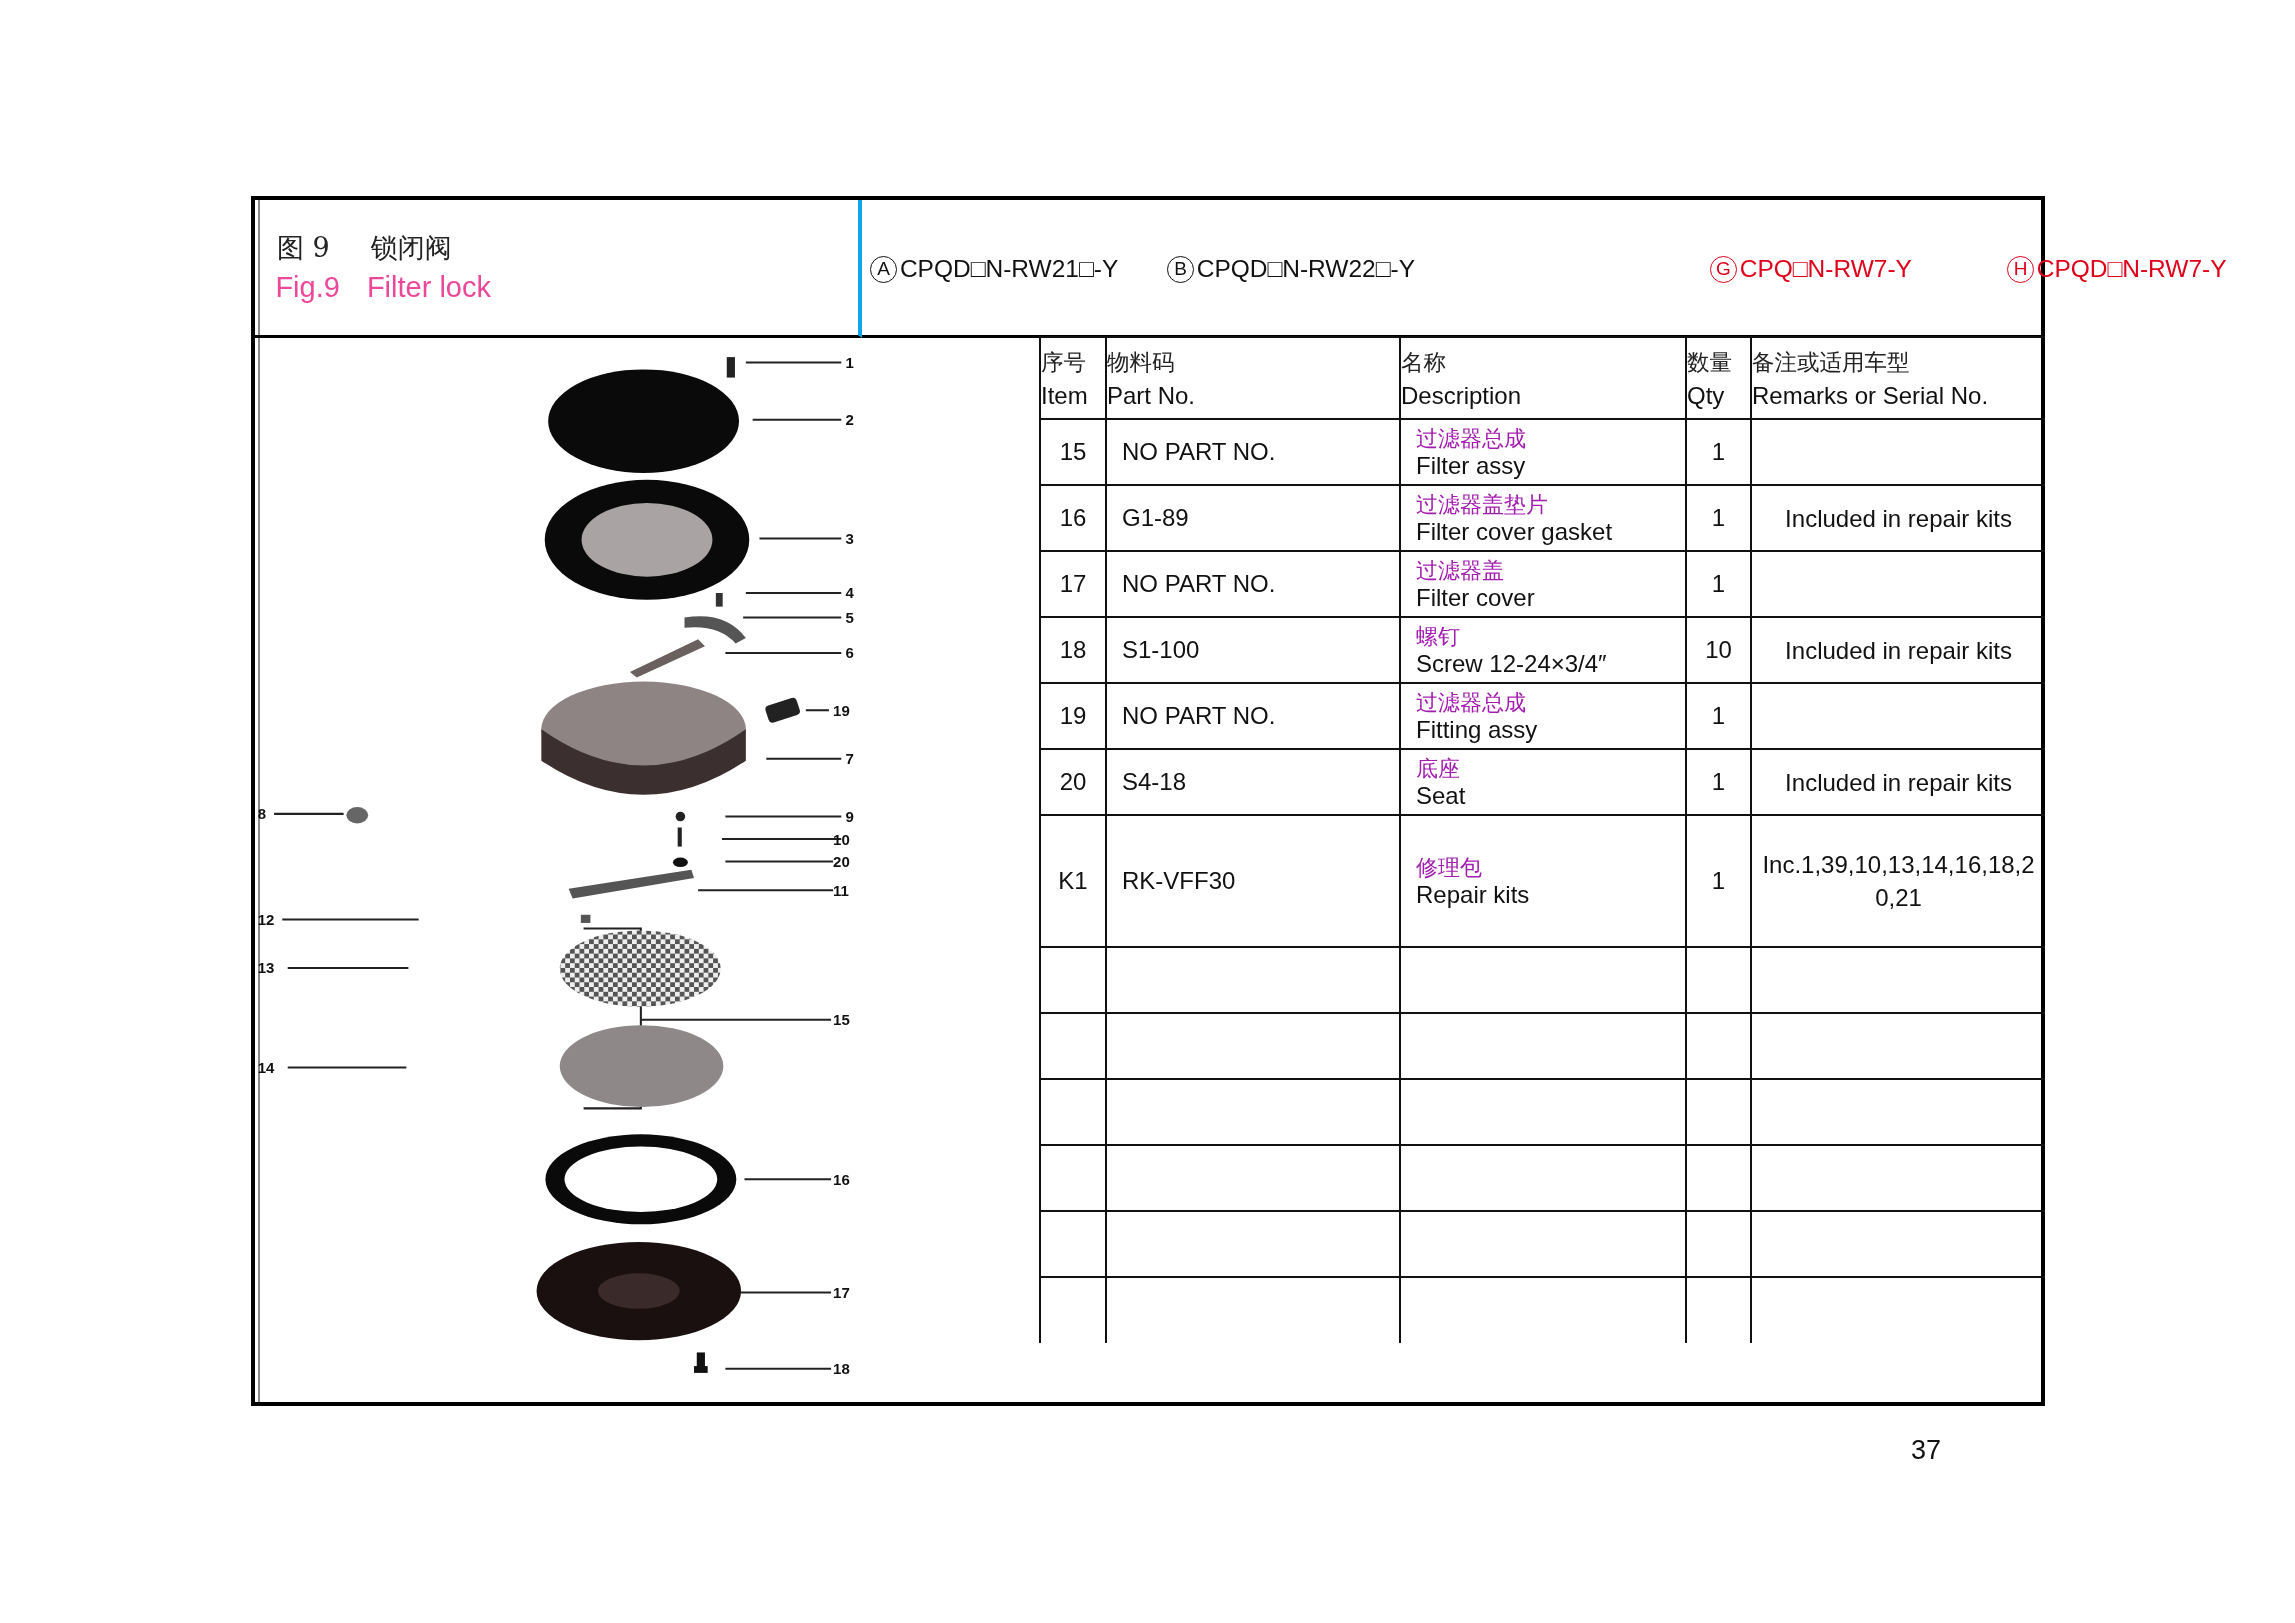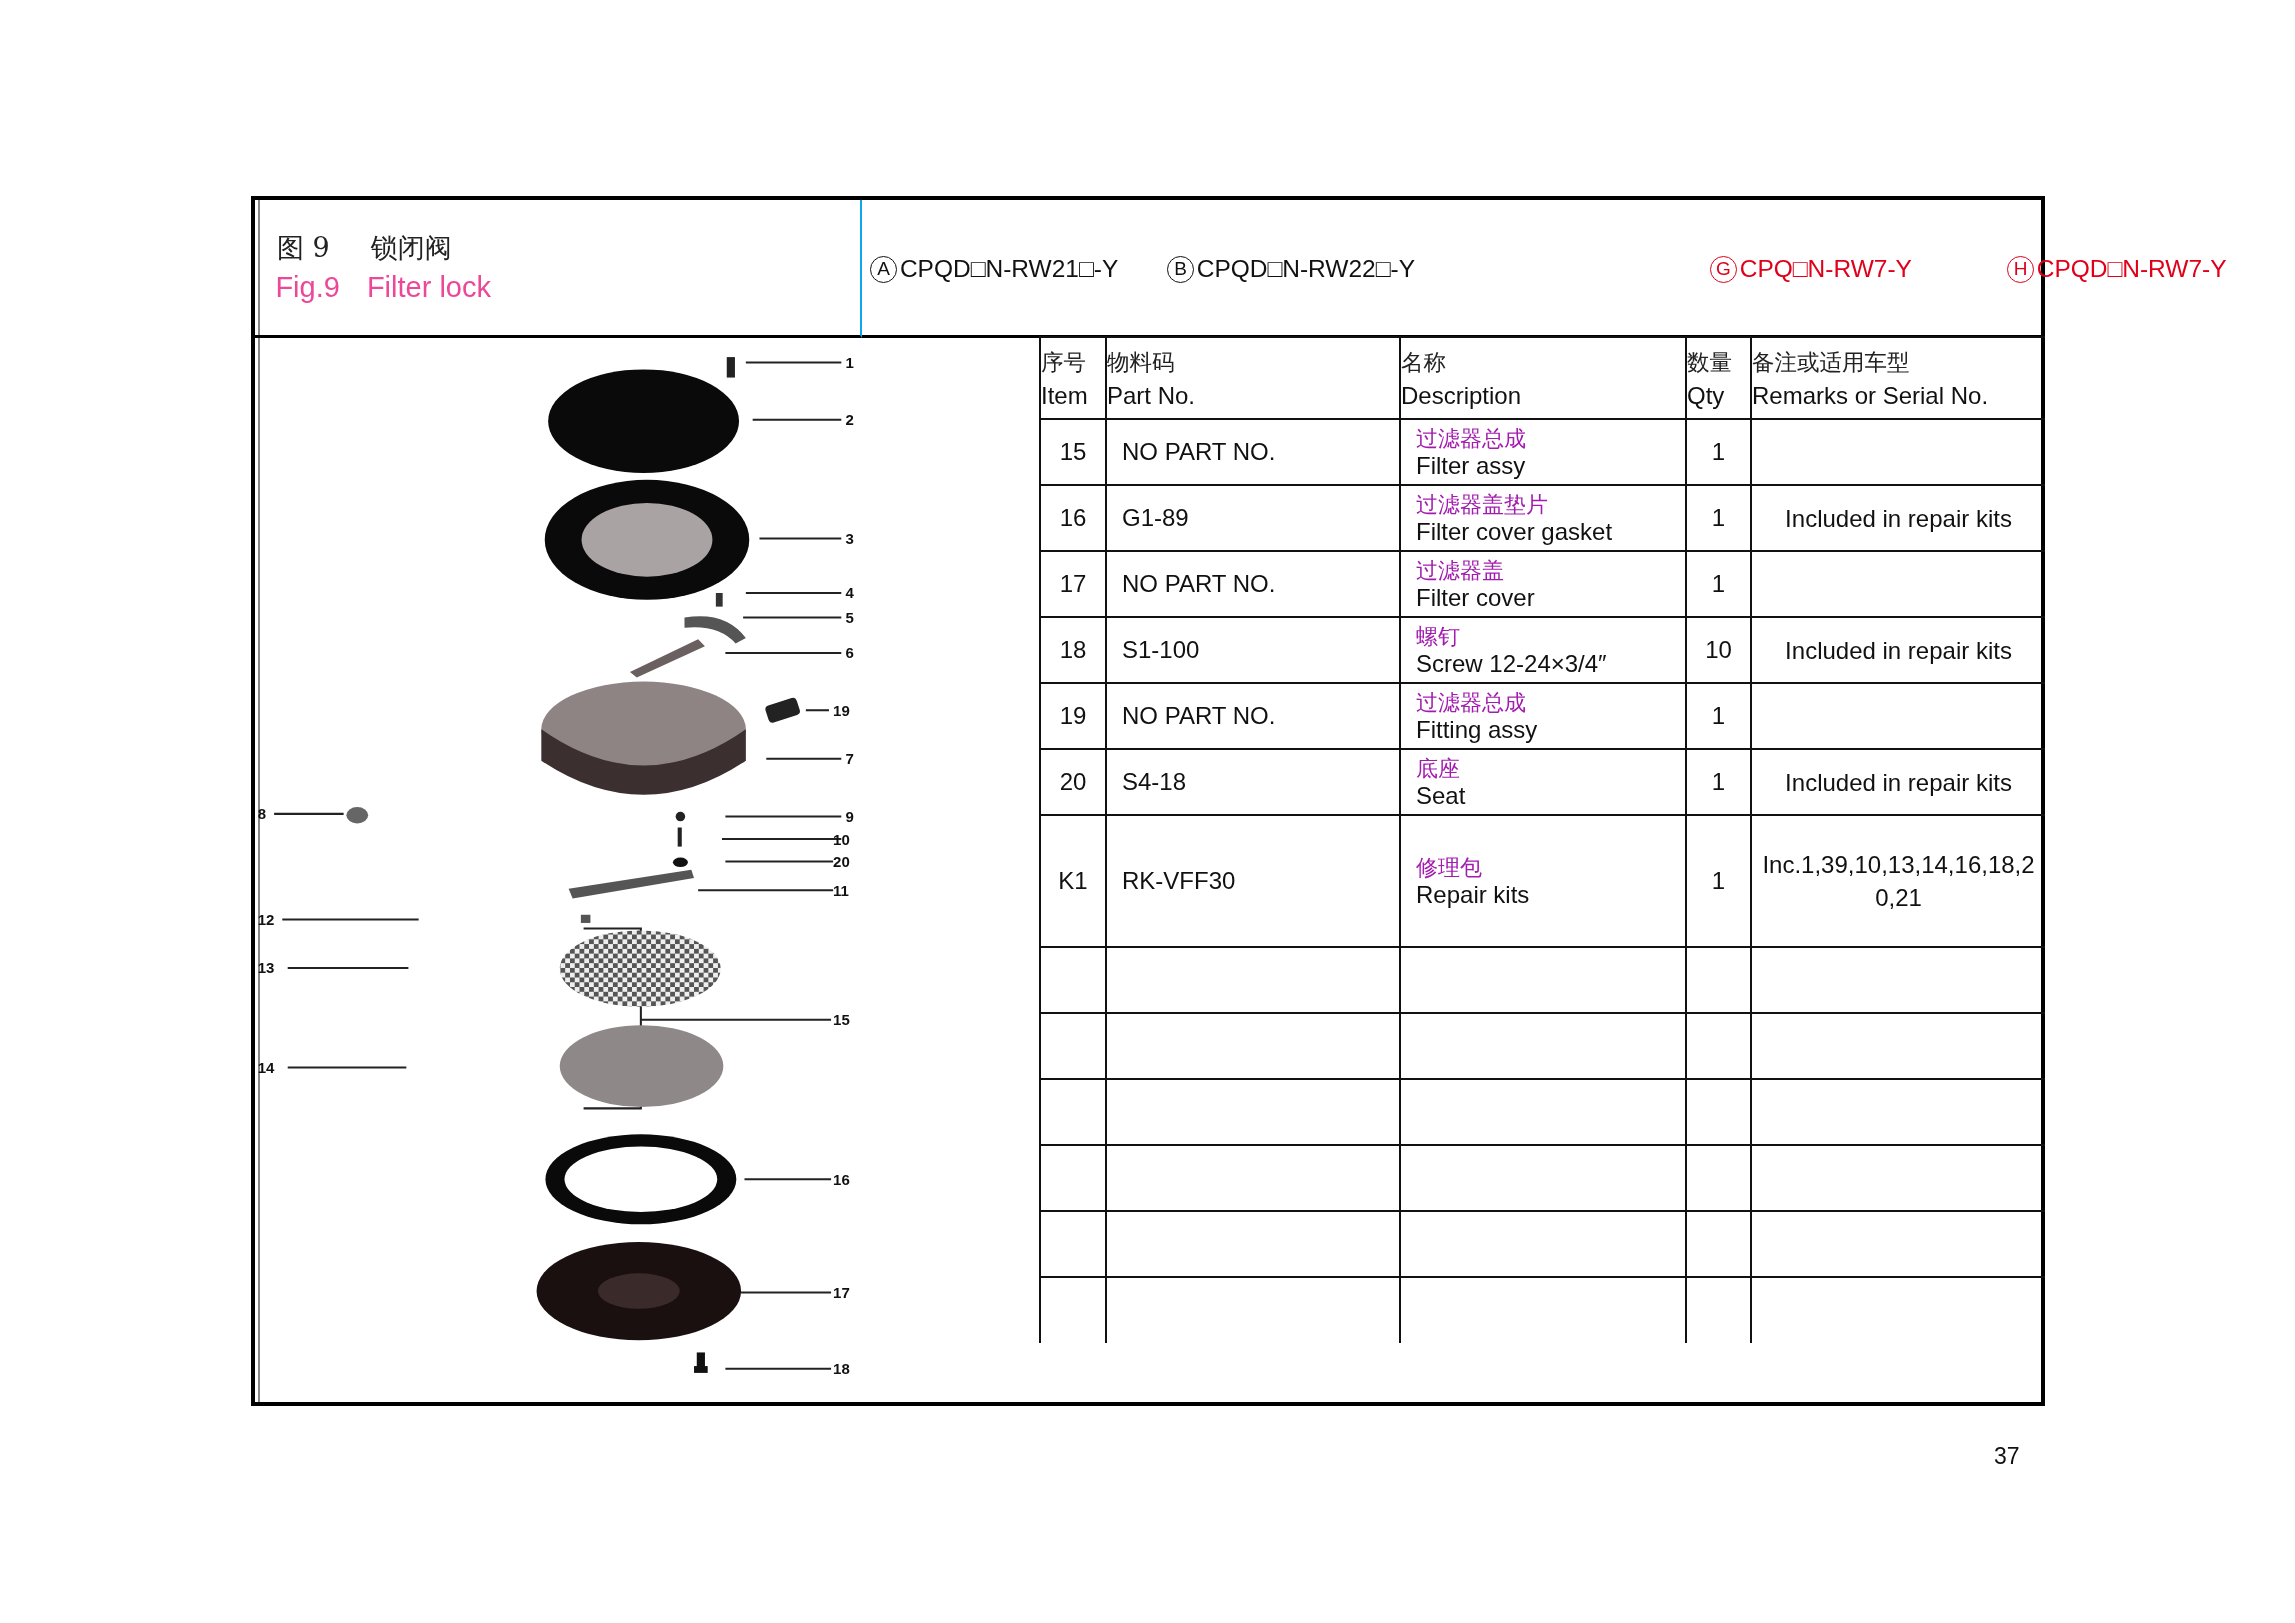--- a/index.html
+++ b/index.html
@@ -2,21 +2,21 @@
 <html style="font-size:11px"><head>
 <meta charset="utf-8">
 <style>
   html, body { margin: 0; padding: 0; background: #ffffff; }
   body { width: 2295px; height: 1623px; position: relative; overflow: hidden;
          font-family: "Liberation Sans", "DejaVu Sans", sans-serif; color: #111; }
   .frame { position: absolute; left: 251px; top: 196px; width: 1794px; height: 1210px;
            border: 4.1px solid #000; box-sizing: border-box; }
   .frame::before { content: ""; position: absolute; left: 2.7px; top: 0; bottom: 0; width: 2.7px; background: #888; }
   .title-cell { position: absolute; left: 0; top: 0; width: 607px; height: 138px;
-                border-right: 2px solid #0ea5e9; border-bottom: 3.4px solid #000; box-sizing: border-box; }
+                border-right: 4px solid #0ea5e9; border-bottom: 3.4px solid #000; box-sizing: border-box; }
   .title-cn { position: absolute; left: 22px; top: 30px; font-size: 27px; font-family: "DejaVu Serif", serif; color: #222; }
   .title-cn .sp { display:inline-block; width: 41px; }
   .title-en { position: absolute; left: 20.4px; top: 71px; font-size: 29px; color: #ec4899; }
   .title-en .sp { display:inline-block; width: 27px; }
   .models-cell { position: absolute; left: 607px; top: 0; right: 0; height: 138px;
                  border-bottom: 3.4px solid #000; box-sizing: border-box; }
   .model { position: absolute; top: 55px; font-size: 24.5px; white-space: nowrap; display: flex; align-items: center; }
   .model .circ { display: inline-flex; align-items: center; justify-content: center; width: 27px; height: 27px;
                  border: 1.7px solid currentColor; border-radius: 50%; font-size: 19px; margin-right: 2.7px; box-sizing: border-box; }
   .model.black { color: #111; }
@@ -32,21 +32,21 @@
   table.parts th .cn { font-family: "DejaVu Serif", serif; color: #222; font-size: 22.5px; }
   table.parts td { height: 66px; font-size: 24px; vertical-align: middle; }
   table.parts tr.tall td { height: 132px; }
   table.parts tr:last-child td { border-bottom: none; }
   td.item { text-align: center; }
   td.part { padding-left: 15px !important; }
   td.desc { padding-left: 15px !important; line-height: 27px; }
   td.desc .cn { font-family: "DejaVu Serif", serif; color: #a21caf; font-size: 22px; display: block; }
   td.qty { text-align: center; }
   td.remark { text-align: center; line-height: 33px; }
-  .pageno { position: absolute; left: 1994px; top: 1435px; font-size: 23px; color: #111; margin-top: 8px; }
+  .pageno { position: absolute; left: 1911px; top: 1435px; font-size: 27px; color: #111; }
   .callout { font-family: "Liberation Sans", sans-serif; font-weight: bold; font-size: 22px; fill: #111; }
 </style>
 </head>
 <body>
 
 <div class="frame">
 
   <div class="title-cell">
     <div class="title-cn">
       <span>图 9</span><span class="sp"></span><span>锁闭阀</span>

